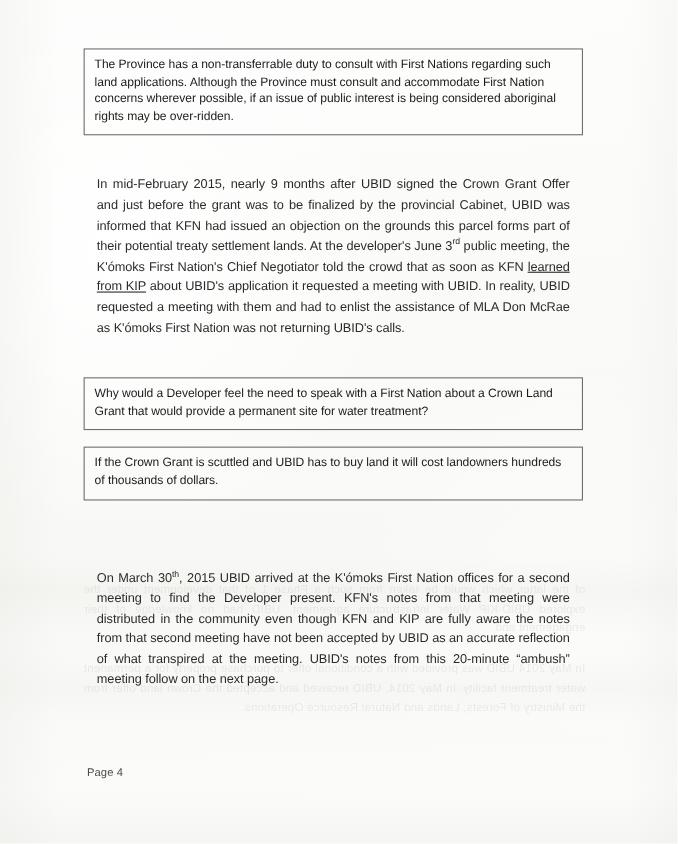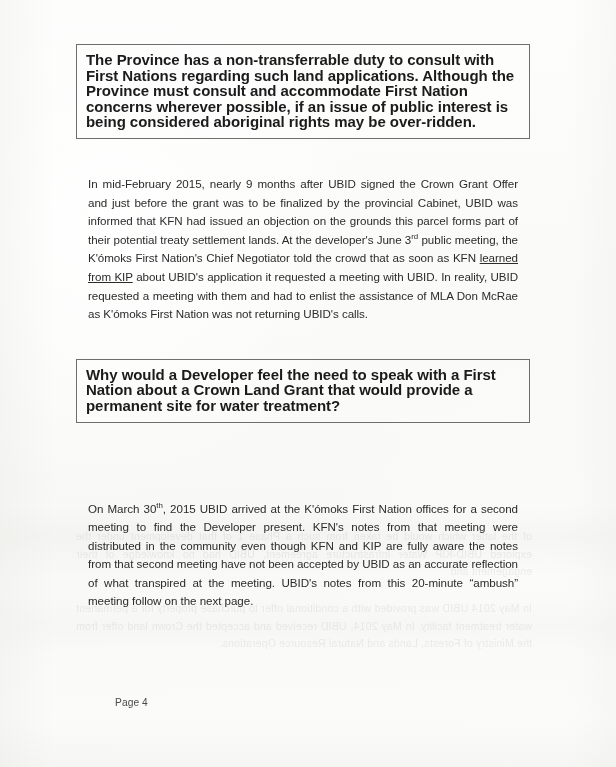--- a/index.html
+++ b/index.html
@@ -78,22 +78,22 @@
   
   .callout {
     border: 1px solid #6e6e6e;
     box-sizing: border-box;
     padding: 7px 9px 8px 9px;
     background: rgba(255,255,255,0.28);
     margin: 0;
   }
   .callout p {
     margin: 0;
-    font-weight: bold;
-    font-size: 15px;
+    font-weight: normal;
+    font-size: 11px;
     line-height: 15.6px;
     color: #1b1b1b;
     letter-spacing: -0.05px;
   }
 
   
   .body-par {
     margin: 12px;
     font-size: 11.6px;
     line-height: 18.6px;
@@ -117,21 +117,20 @@
   .gap-e { height: 25px; }
 
   
   .footer {
     position: absolute;
     left: 79px;
     top: 697px;
     font-size: 10.2px;
     color: #4a4a4a;
     letter-spacing: .1px;
-    margin-left: 36px;
   }
 </style>
 </head>
 <body>
 
 <div id="page-sheet">
 
   <div class="scan-shade shade-c"></div>
   <div class="scan-shade shade-d"></div>
   <div class="scan-shade shade-a"></div>
@@ -152,20 +151,23 @@
     <p class="body-par"><span>In mid-February 2015, nearly 9 months after UBID signed the Crown Grant Offer and just before the grant was to be finalized by the provincial Cabinet, UBID was informed that KFN had issued an objection on the grounds this parcel forms part of their potential treaty settlement lands. At the developer's June 3</span><sup>rd</sup><span> public meeting, the K'ómoks First Nation's Chief Negotiator told the crowd that as soon as KFN </span><span class="u">learned from KIP</span><span> about UBID's application it requested a meeting with UBID.  In reality, UBID requested a meeting with them and had to enlist the assistance of MLA Don McRae as K'ómoks First Nation was not returning UBID's calls.</span></p>
 
     <div class="gap-b"></div>
 
     <div class="callout">
       <p>Why would a Developer feel the need to speak with a First Nation about a Crown Land Grant that would provide a permanent site for water treatment?</p>
     </div>
 
     <div class="gap-c"></div>
 
+    <div class="callout">
+      <p>If the Crown Grant is scuttled and UBID has to buy land it will cost landowners hundreds of thousands of dollars.</p>
+    </div>
 
     <div class="gap-d"></div>
 
 
     <div class="gap-e"></div>
 
     <p class="body-par"><span>On March 30</span><sup>th</sup><span>, 2015 UBID arrived at the K'ómoks First Nation offices for a second meeting to find the Developer present.  KFN's notes from that meeting were distributed in the community even though KFN and KIP are fully aware the notes from that second meeting have not been accepted by UBID as an accurate reflection of what transpired at the meeting. UBID's notes from this 20-minute “ambush” meeting follow on the next page.</span></p>
 
   </div>
 

